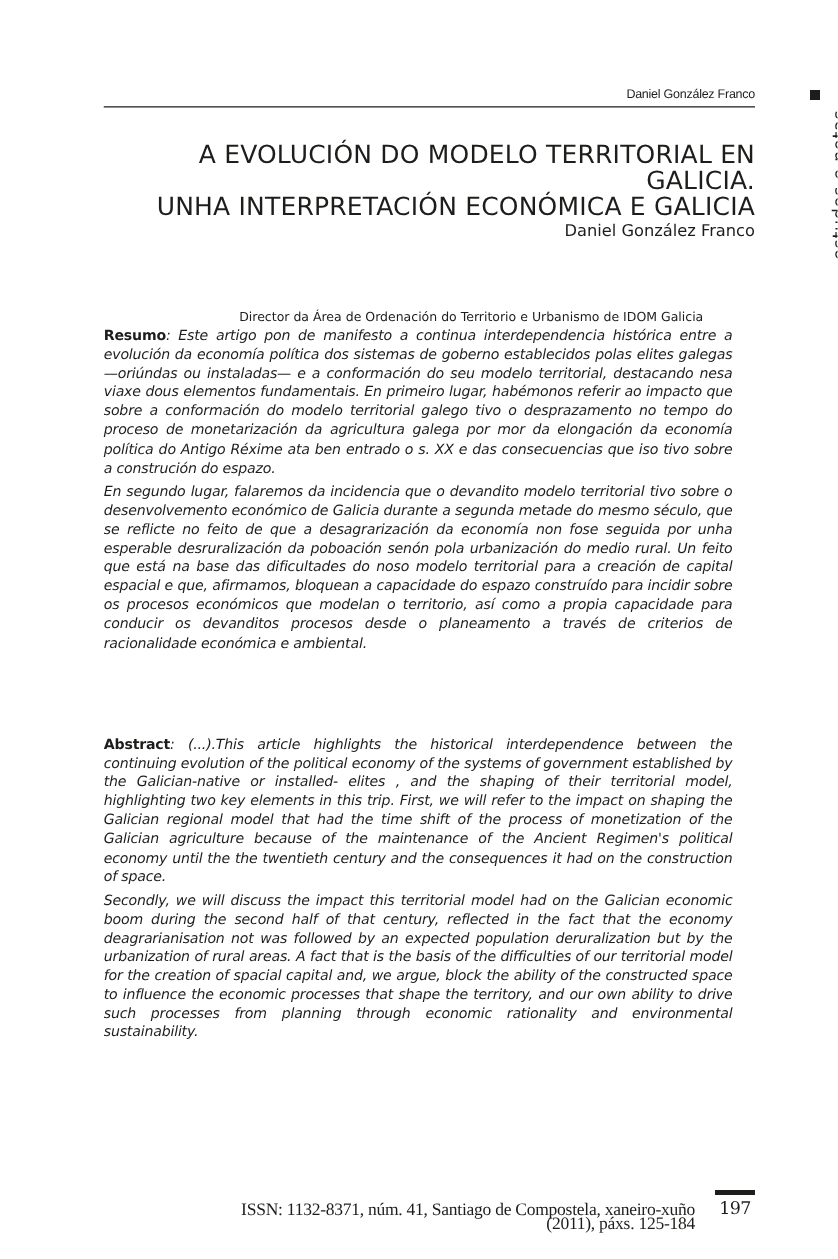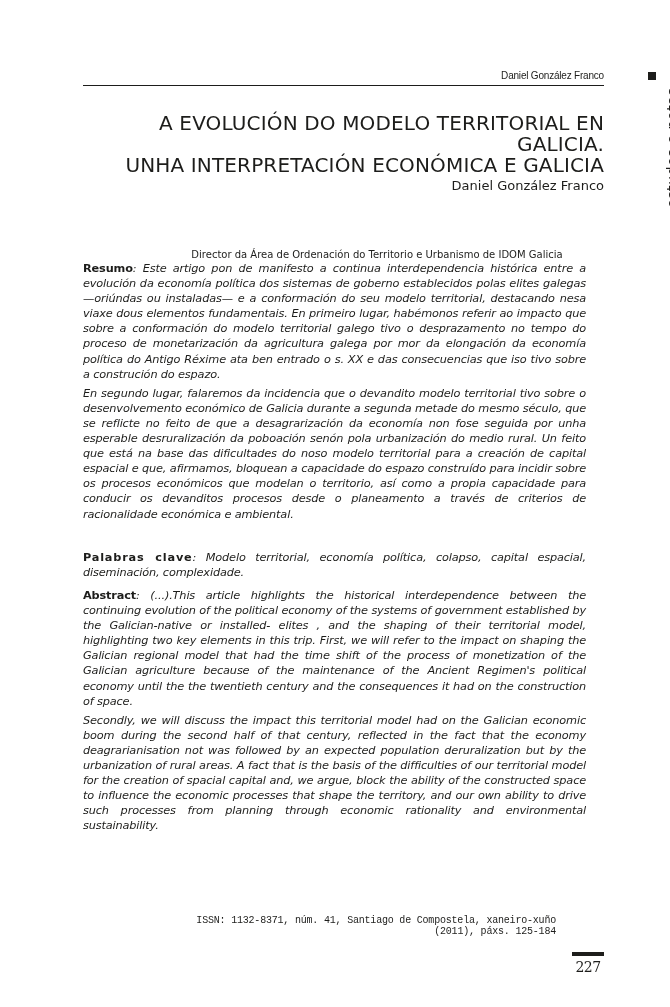--- a/index.html
+++ b/index.html
@@ -141,25 +141,25 @@
     width: 356px;
     text-align: right;
     font-family: "DejaVu Serif", serif;
     font-size: 8.5px;
     line-height: 11px;
     color: #1d1d1b;
   }
   .footer-issn {
     position: absolute;
     left: 160px;
-    top: 915px;
+    top: 963px;
     width: 396px;
     text-align: right;
-    font-family: Liberation Mono, monospace;
-    font-size: 10px;
+    font-family: Liberation Serif, serif;
+    font-size: 14px;
     line-height: 11px;
     color: #1d1d1b;
     letter-spacing: -0.2px;
   }
   .page-bar {
     position: absolute;
     left: 572px;
     top: 952px;
     width: 32px;
     height: 4px;
@@ -197,27 +197,24 @@
   </h1>
 
   <div class="author">Daniel González Franco</div>
   <div class="affiliation">Director da Área de Ordenación do Territorio e Urbanismo de IDOM Galicia</div>
 
   <div class="block" id="resumo">
     <p><span class="lead">Resumo</span><span class="it">: Este artigo pon de manifesto a continua interdependencia histórica entre a evolución da economía política dos sistemas de goberno establecidos polas elites galegas —oriúndas ou instaladas— e a conformación do seu modelo territorial, destacando nesa viaxe dous elementos fundamentais. En primeiro lugar, habémonos referir ao impacto que sobre a conformación do modelo territorial galego tivo o desprazamento no tempo do proceso de monetarización da agricultura galega por mor da elongación da economía política do Antigo Réxime ata ben entrado o s. XX e das consecuencias que iso tivo sobre a construción do espazo.</span></p>
     <p class="it">En segundo lugar, falaremos da incidencia que o devandito modelo territorial tivo sobre o desenvolvemento económico de Galicia durante a segunda metade do mesmo século, que se reflicte no feito de que a desagrarización da economía non fose seguida por unha esperable desruralización da poboación senón pola urbanización do medio rural. Un feito que está na base das dificultades do noso modelo territorial para a creación de capital espacial e que, afirmamos, bloquean a capacidade do espazo construído para incidir sobre os procesos económicos que modelan o territorio, así como a propia capacidade para conducir os devanditos procesos desde o planeamento a través de criterios de racionalidade económica e ambiental.</p>
   </div>
 
-  <div class="block" id="palabras">
-    <p><span class="lead" style="letter-spacing:0.8px">Palabras clave</span><span class="it">: Modelo territorial, economía política, colapso, capital espacial, diseminación, complexidade.</span></p>
-  </div>
 
   <div class="block" id="abstract">
     <p><span class="lead">Abstract</span><span class="it">: (...).This article highlights the historical interdependence between the continuing evolution of the political economy of the systems of government established by the Galician-native or installed- elites , and the shaping of their territorial model, highlighting two key elements in this trip. First, we will refer to the impact on shaping the Galician regional model that had the time shift of the process of monetization of the Galician agriculture because of the maintenance of the Ancient Regimen's political economy until the the twentieth century and the consequences it had on the construction of space.</span></p>
     <p class="it">Secondly, we will discuss the impact this  territorial model had on the Galician economic boom during the second half of that century, reflected in the fact that the economy deagrarianisation not was followed by an expected population deruralization but by the urbanization of rural areas. A fact that is the basis of the difficulties of our territorial model for the creation of  spacial capital and, we argue, block the ability of the constructed space to influence the economic processes that shape the territory, and our own ability to drive such processes from planning through economic rationality and environmental sustainability.</p>
   </div>
 
 
   <div class="footer-issn">ISSN: 1132-8371, núm. 41, Santiago de Compostela, xaneiro-xuño (2011), páxs. 125-184</div>
   <div class="page-bar"></div>
-  <div class="page-num">227</div>
+  <div class="page-num">197</div>
 
 </div>
 
 </body></html>

